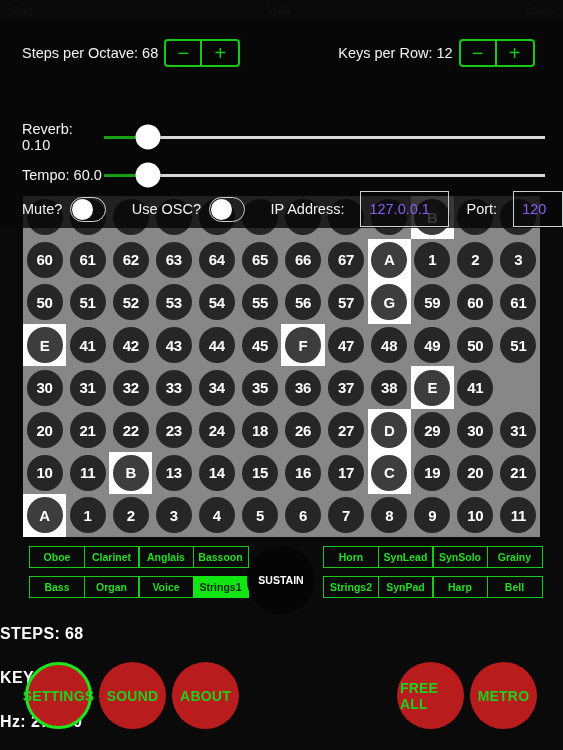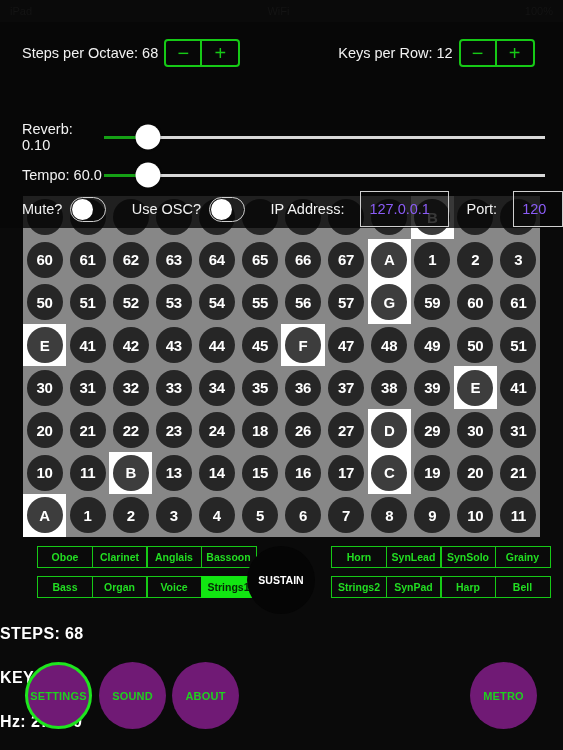--- a/index.html
+++ b/index.html
@@ -87,21 +87,21 @@
   }
   .textfield {
     border: 1.5px solid #cfcfcf; background: transparent; color: #8b5cf6;
     height: 36px; padding: 0 8px; display: flex; align-items: center;
     font-size: 14.5px;
   }
   .tf-ip { width: 106px; margin-right: 18px; }
   .tf-port { width: 58px; }
 
   
-  .instr { position: absolute; left: 14px; top: 546px; width: 464px; height: 72px; z-index: 15; }
+  .instr { position: absolute; left: 6px; top: 546px; width: 464px; height: 72px; z-index: 15; }
   .ibank { position: absolute; top: 0; }
   .ibank.left { left: 23px; }
   .ibank.right { left: 317px; }
   .ibrow { display: flex; margin-bottom: 8px; }
   .ibtn {
     border: 1.5px solid #16c916; color: #22dd22; background: transparent;
     height: 22px; display: flex; align-items: center; justify-content: center;
     font-size: 10.5px; font-weight: bold; margin-right: -1.5px;
   }
   .ibtn.on { background: #12e612; color: #062806; border-color: #12e612; }
@@ -118,23 +118,23 @@
   .statusline {
     position: absolute; left: 0; top: 625px; width: 563px;
     display: flex; justify-content: center; gap: 26px;
     color: #ffffff; font-size: 16px; font-weight: bold; letter-spacing: 0.4px; z-index: 15; flex-direction: column;
   }
 
   
   .bbar { position: absolute; left: 0; top: 662px; width: 563px; height: 70px; z-index: 15; }
   .rbtn {
     position: absolute; width: 67px; height: 67px; border-radius: 50%;
-    background: #701a75; border: 3px solid transparent;
+    background: #b91c1c; border: 3px solid transparent;
     display: flex; align-items: center; justify-content: center;
-    color: #1fd11f; font-size: 11px; font-weight: bold; letter-spacing: 0.2px;
+    color: #1fd11f; font-size: 14px; font-weight: bold; letter-spacing: 0.2px;
   }
   .rbtn.sel { border-color: #1ee61e; }
   .rbtn.b0 { left: 25px; }
   .rbtn.b1 { left: 99px; }
   .rbtn.b2 { left: 172px; }
   .rbtn.b3 { left: 397px; }
   .rbtn.b4 { left: 470px; }
 </style>
 </head>
 <body>
@@ -320,23 +320,20 @@
           <div class="disc">35</div>
         </div>
         <div class="cell">
           <div class="disc">36</div>
         </div>
         <div class="cell">
           <div class="disc">37</div>
         </div>
         <div class="cell">
           <div class="disc">38</div>
-        </div>
-        <div class="cell">
-          <div class="disc">39</div>
         </div>
         <div class="cell hl">
           <div class="disc">E</div>
         </div>
         <div class="cell">
           <div class="disc">41</div>
         </div>
       </div>
       <div class="grid-row">
         <div class="cell">
@@ -537,16 +534,17 @@
   <div class="statusline">
     <span>STEPS: 68</span>
     <span>KEY: 0</span>
     <span>Hz: 27.500</span>
   </div>
 
   <div class="bbar" id="bbar">
       <div class="rbtn b0 sel">SETTINGS</div>
       <div class="rbtn b2">ABOUT</div>
       <div class="rbtn b1">SOUND</div>
+      <div class="rbtn b3">FREE ALL</div>
       <div class="rbtn b4">METRO</div>
     </div>
 
 </div>
 
 </body></html>

